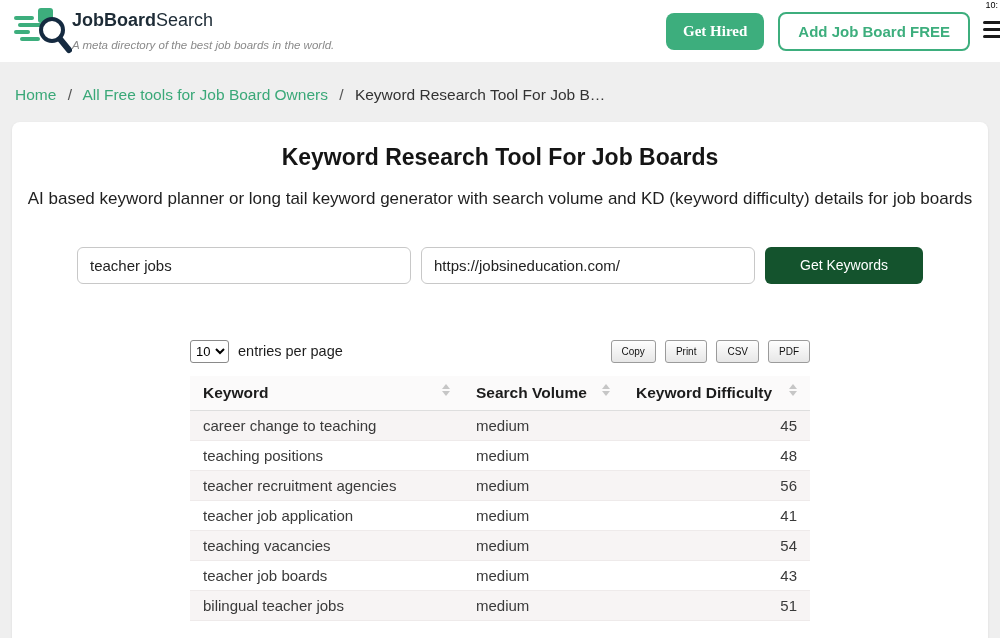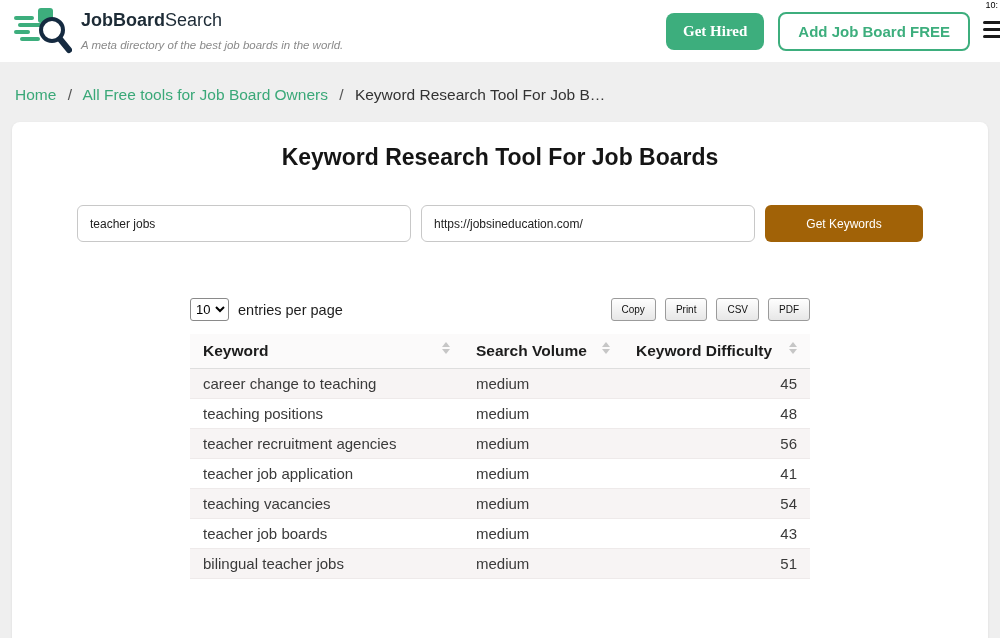--- a/index.html
+++ b/index.html
@@ -10,21 +10,21 @@
     font-family:"Liberation Sans","DejaVu Sans",sans-serif;
     position:relative;
   }
 
   
   .topbar {
     background:#ffffff; height:62px;
     display:flex; align-items:center; justify-content:space-between;
     padding:0 14px; position:relative;
   }
-  .brand { display:flex; align-items:center; gap:9px; cursor:pointer; }
+  .brand { display:flex; align-items:center; cursor:pointer; }
   .brand-text { display:flex; flex-direction:column; }
   .brand-name { font-size:18px; color:#1d2b36; line-height:1.1; }
   .brand-bold { font-weight:700; }
   .brand-light { font-weight:400; }
   .tagline { font-size:11.5px; font-style:italic; color:#8a8a8a; margin-top:8px; }
 
   .actions { display:flex; align-items:center; gap:14px; padding-right:16px; }
   .btn-green {
     background:#3dae7d; color:#ffffff; font-weight:700; font-size:15px;
     border:none; border-radius:8px; padding:10px 17px; cursor:pointer;
@@ -63,26 +63,26 @@
   }
   .subtitle {
     text-align:center; font-size:17px; color:#1f1f1f;
     line-height:1.62; max-width:952px; margin:14px auto 0;
   }
 
   
   .form-row { display:flex; justify-content:center; gap:10px; margin-top:34px; }
   .form-row input {
     width:334px; height:37px; border:1px solid #c8c8c8; border-radius:6px;
-    padding:0 12px; font-size:12px; color:#222; font-family:inherit;
+    padding:0 12px; font-size:15px; color:#222; font-family:inherit;
     background:#fff;
   }
   .btn-get-keywords {
-    width:158px; height:37px; background:#a16207; color:#fff;
-    border:none; border-radius:6px; font-size:12px; cursor:pointer;
+    width:158px; height:37px; background:#14532d; color:#fff;
+    border:none; border-radius:6px; font-size:14px; cursor:pointer;
     font-family:inherit;
   }
 
   
   .table-zone { width:620px; margin:56px auto 0; }
   .controls { display:flex; justify-content:space-between; align-items:flex-start; }
   .controls-left { display:flex; align-items:center; gap:9px; font-size:14.5px; color:#1d1d1d; }
   .controls-left select {
     font-size:13px; padding:2px 1px; border:1px solid #8a8a8a;
     border-radius:3px; background:#fff; font-family:inherit; cursor:pointer;
@@ -154,20 +154,21 @@
 <nav class="breadcrumb">
   <a>Home</a>
   <span class="sep">/</span>
   <a>All Free tools for Job Board Owners</a>
   <span class="sep">/</span>
   <span class="current">Keyword Research Tool For Job B…</span>
 </nav>
 
 <main class="card">
   <h1 class="page-title">Keyword Research Tool For Job Boards</h1>
+  <p class="subtitle">AI based keyword planner or long tail keyword generator with search volume and KD (keyword difficulty) details for job boards</p>
 
   <div class="form-row">
     <input type="text" value="teacher jobs" style="">
     <input type="text" value="https://jobsineducation.com/" style="">
     <button class="btn-get-keywords">Get Keywords</button>
   </div>
 
   <div class="table-zone">
     <div class="controls">
       <div class="controls-left">

